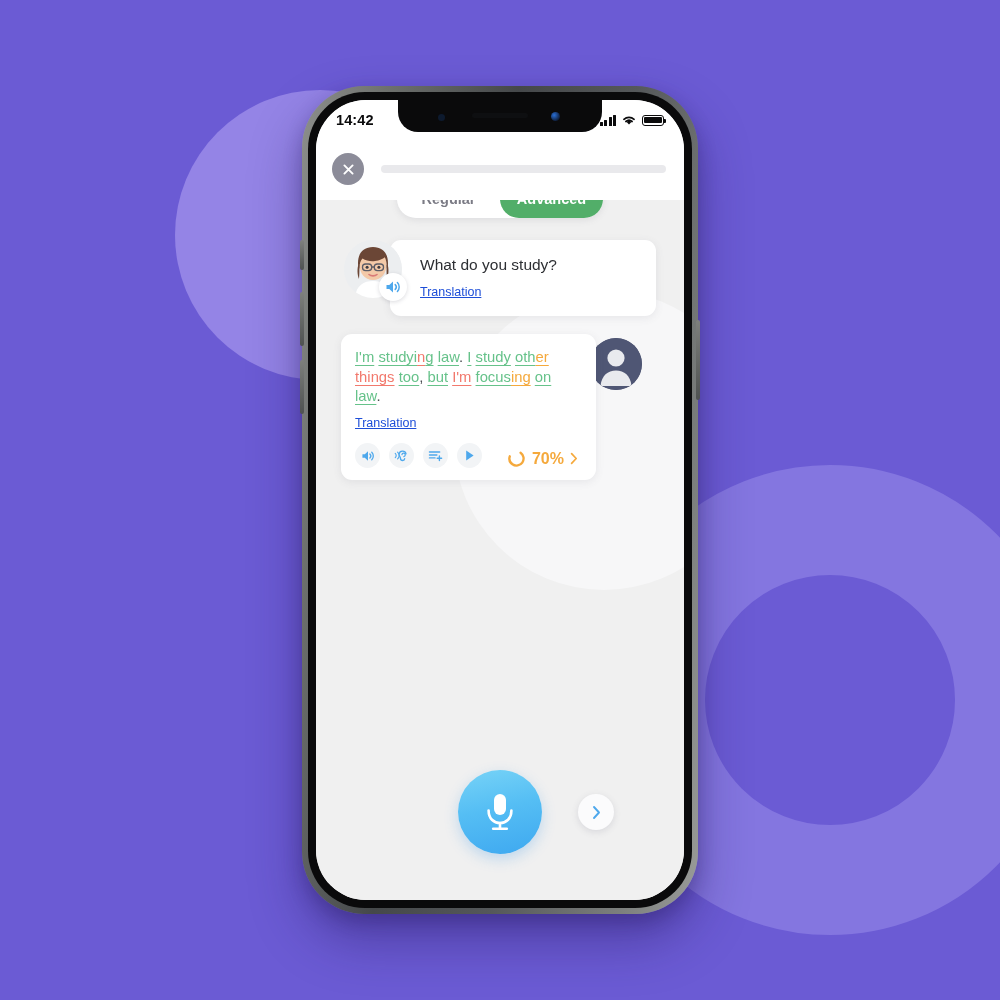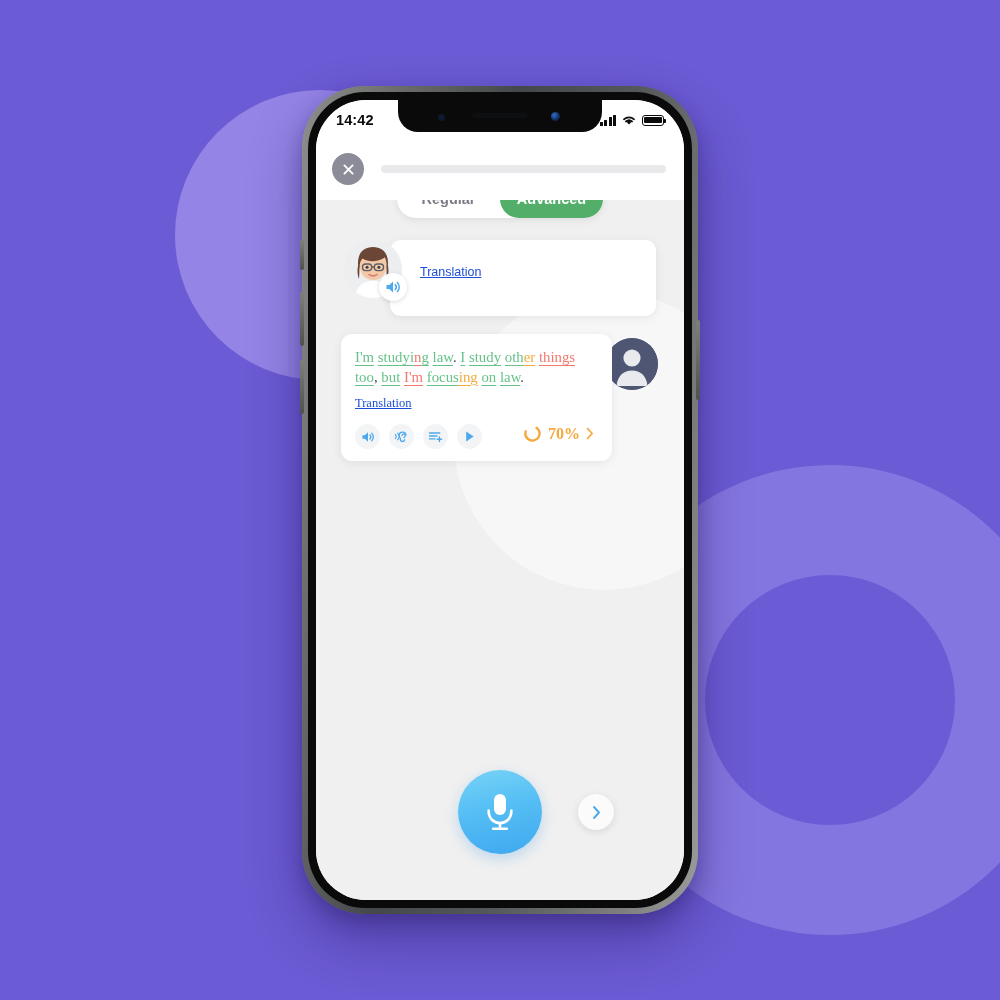--- a/index.html
+++ b/index.html
@@ -176,21 +176,21 @@
     display: flex; align-items: center; justify-content: center;
     font-size: 14.5px; font-weight: bold;
     color: #7b7b85; cursor: pointer;
     border-radius: 19px;
   }
   .tab.active { background: #52AE69; color: #ffffff; }
 
   
   .row { position: relative; display: flex; align-items: flex-start; }
   #row-bot { margin: 22px 0 0 0; padding-left: 28px; padding-right: 28px; }
-  #row-user { margin: 18px 0 0 0; padding-left: 25px; padding-right: 26px; font-family: Liberation Serif, serif; }
+  #row-user { margin: 18px 16px 0 0; padding-left: 25px; padding-right: 26px; }
 
   
   .avatar-wrap { position: relative; flex: none; width: 58px; height: 58px; z-index: 6; }
   .avatar-bot {
     width: 58px; height: 58px; border-radius: 50%;
     background: #eceef0; overflow: hidden; position: relative;
   }
   .speaker-badge {
     position: absolute; right: -5px; bottom: -3px;
     width: 28px; height: 28px; border-radius: 50%;
@@ -231,21 +231,21 @@
   .user-text span.w { text-decoration: underline; text-underline-offset: 2.5px; }
   .c-green  { color: #66c28a; }
   .c-orange { color: #f5a93c; }
   .c-red    { color: #f2796d; }
   .c-plain  { color: #4a4c52; text-decoration: none !important; }
 
   .user-translation { display:block; margin-top: 9px; }
 
   
   #action-row {
-    display: flex; align-items: flex-start;
+    display: flex; align-items: flex-end;
     margin-top: 13px;
   }
   .act {
     width: 25px; height: 25px; border-radius: 50%;
     background: #f2f4f6;
     display: flex; align-items: center; justify-content: center;
     margin-right: 9px; cursor: pointer; flex: none;
   }
   #score {
     margin-left: auto; display: flex; align-items: center; gap: 6px;
@@ -362,20 +362,21 @@
               </div>
               <div class="speaker-badge">
                 <svg width="16" height="14" viewBox="0 0 16 14">
                   <path d="M1.5 5 H4.3 L8 1.6 V12.4 L4.3 9 H1.5 Z" fill="#4ea8ec"></path>
                   <path d="M10.2 4.6 a3.4 3.4 0 0 1 0 4.8" stroke="#4ea8ec" stroke-width="1.5" fill="none" stroke-linecap="round"></path>
                   <path d="M12.4 2.6 a6.3 6.3 0 0 1 0 8.8" stroke="#4ea8ec" stroke-width="1.5" fill="none" stroke-linecap="round"></path>
                 </svg>
               </div>
             </div>
             <div id="bubble-bot">
+              <div class="bot-text">What do you study?</div>
               <span class="translation-link">Translation</span>
             </div>
           </div>
 
           <div class="row" id="row-user">
             <div id="bubble-user">
               <div class="user-text" id="user-text"><span class="w c-green">I'm</span><span class="c-plain"> </span><span class="w c-green">studyi</span><span class="w c-red">n</span><span class="w c-green">g</span><span class="c-plain"> </span><span class="w c-green">law</span><span class="c-plain">. </span><span class="w c-green">I</span><span class="c-plain"> </span><span class="w c-green">study</span><span class="c-plain"> </span><span class="w c-green">oth</span><span class="w c-orange">er</span><span class="c-plain"> </span><span class="w c-red">things</span><span class="c-plain"> </span><span class="w c-green">too</span><span class="c-plain">, </span><span class="w c-green">but</span><span class="c-plain"> </span><span class="w c-red">I'm</span><span class="c-plain"> </span><span class="w c-green">focus</span><span class="w c-orange">ing</span><span class="c-plain"> </span><span class="w c-green">on</span><span class="c-plain"> </span><span class="w c-green">law</span><span class="c-plain">.</span></div>
               <span class="translation-link user-translation">Translation</span>
 
               <div id="action-row">

